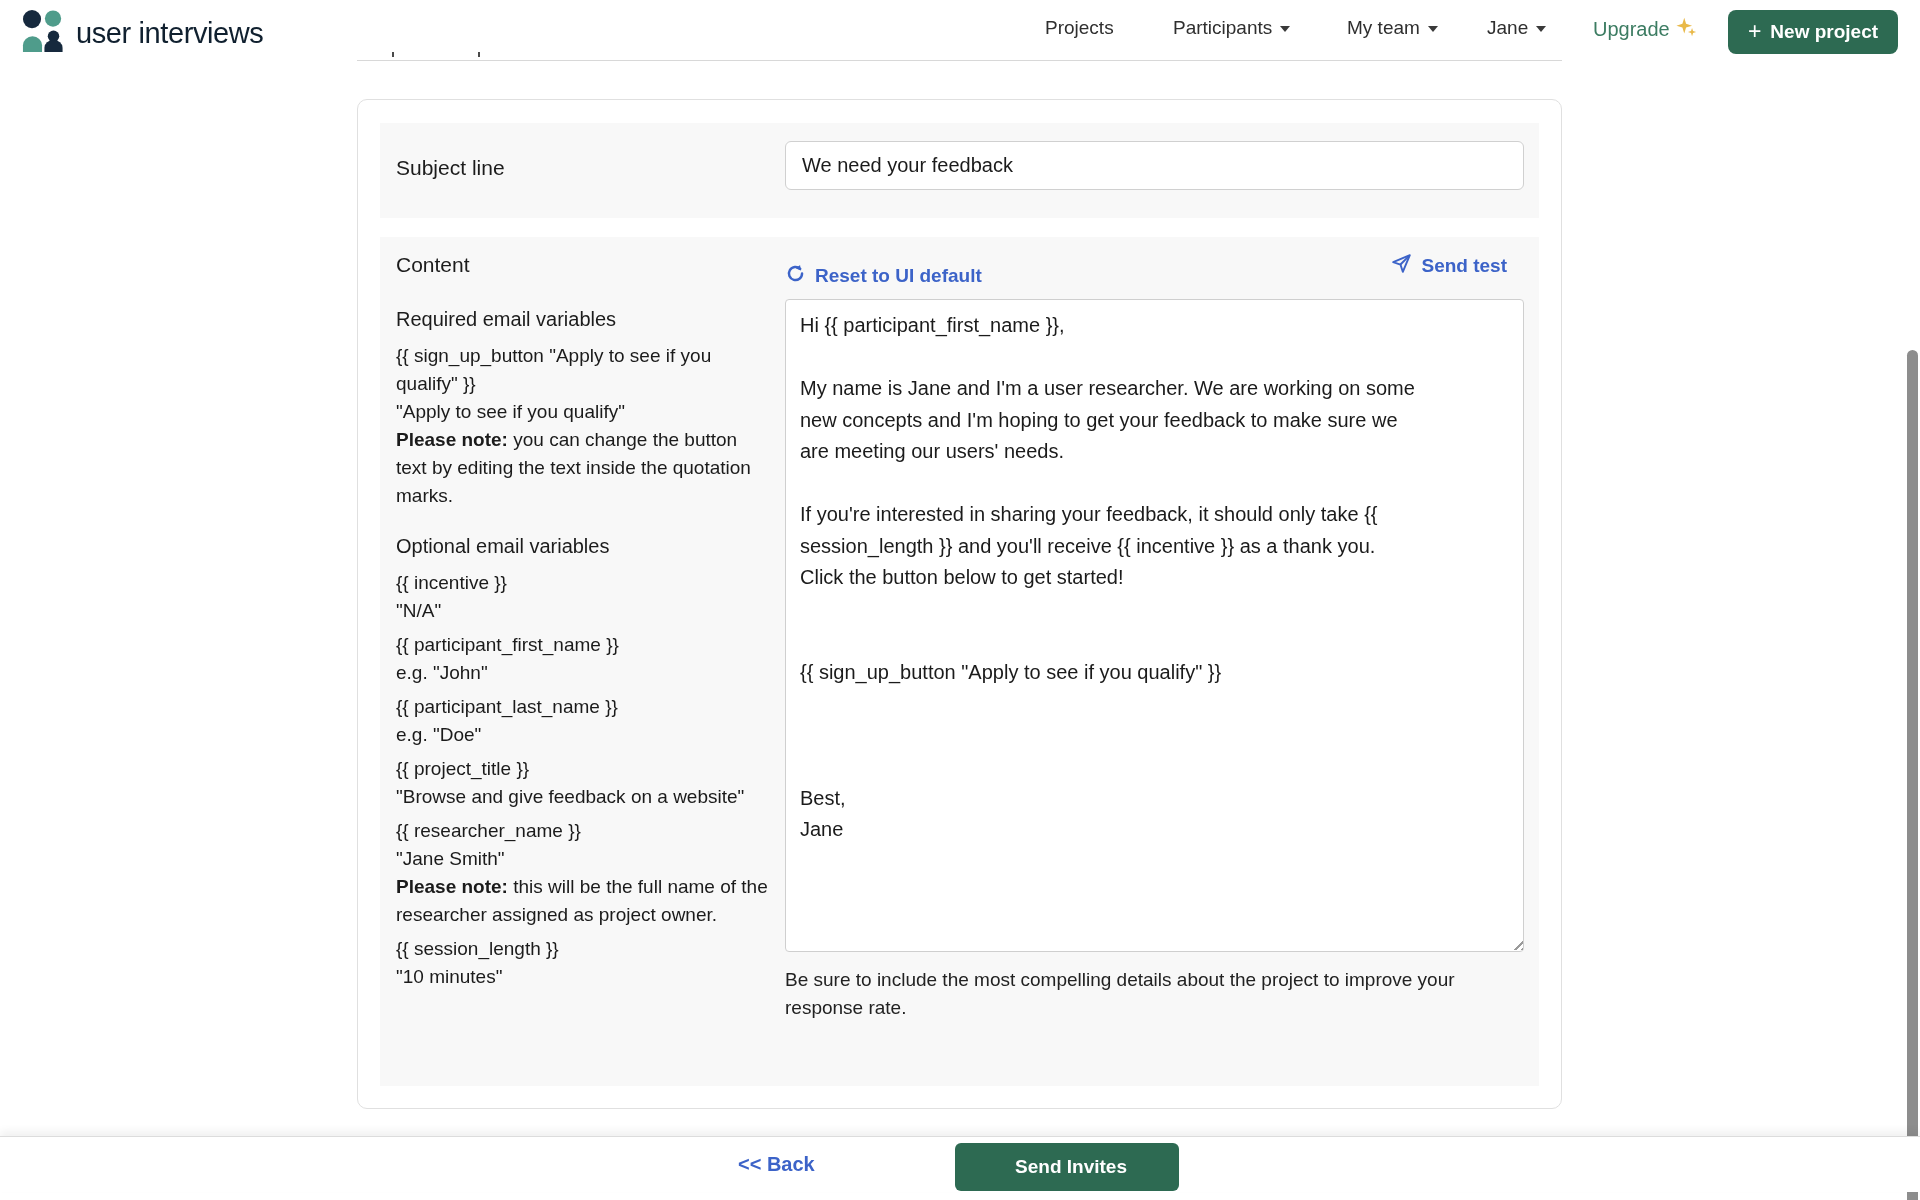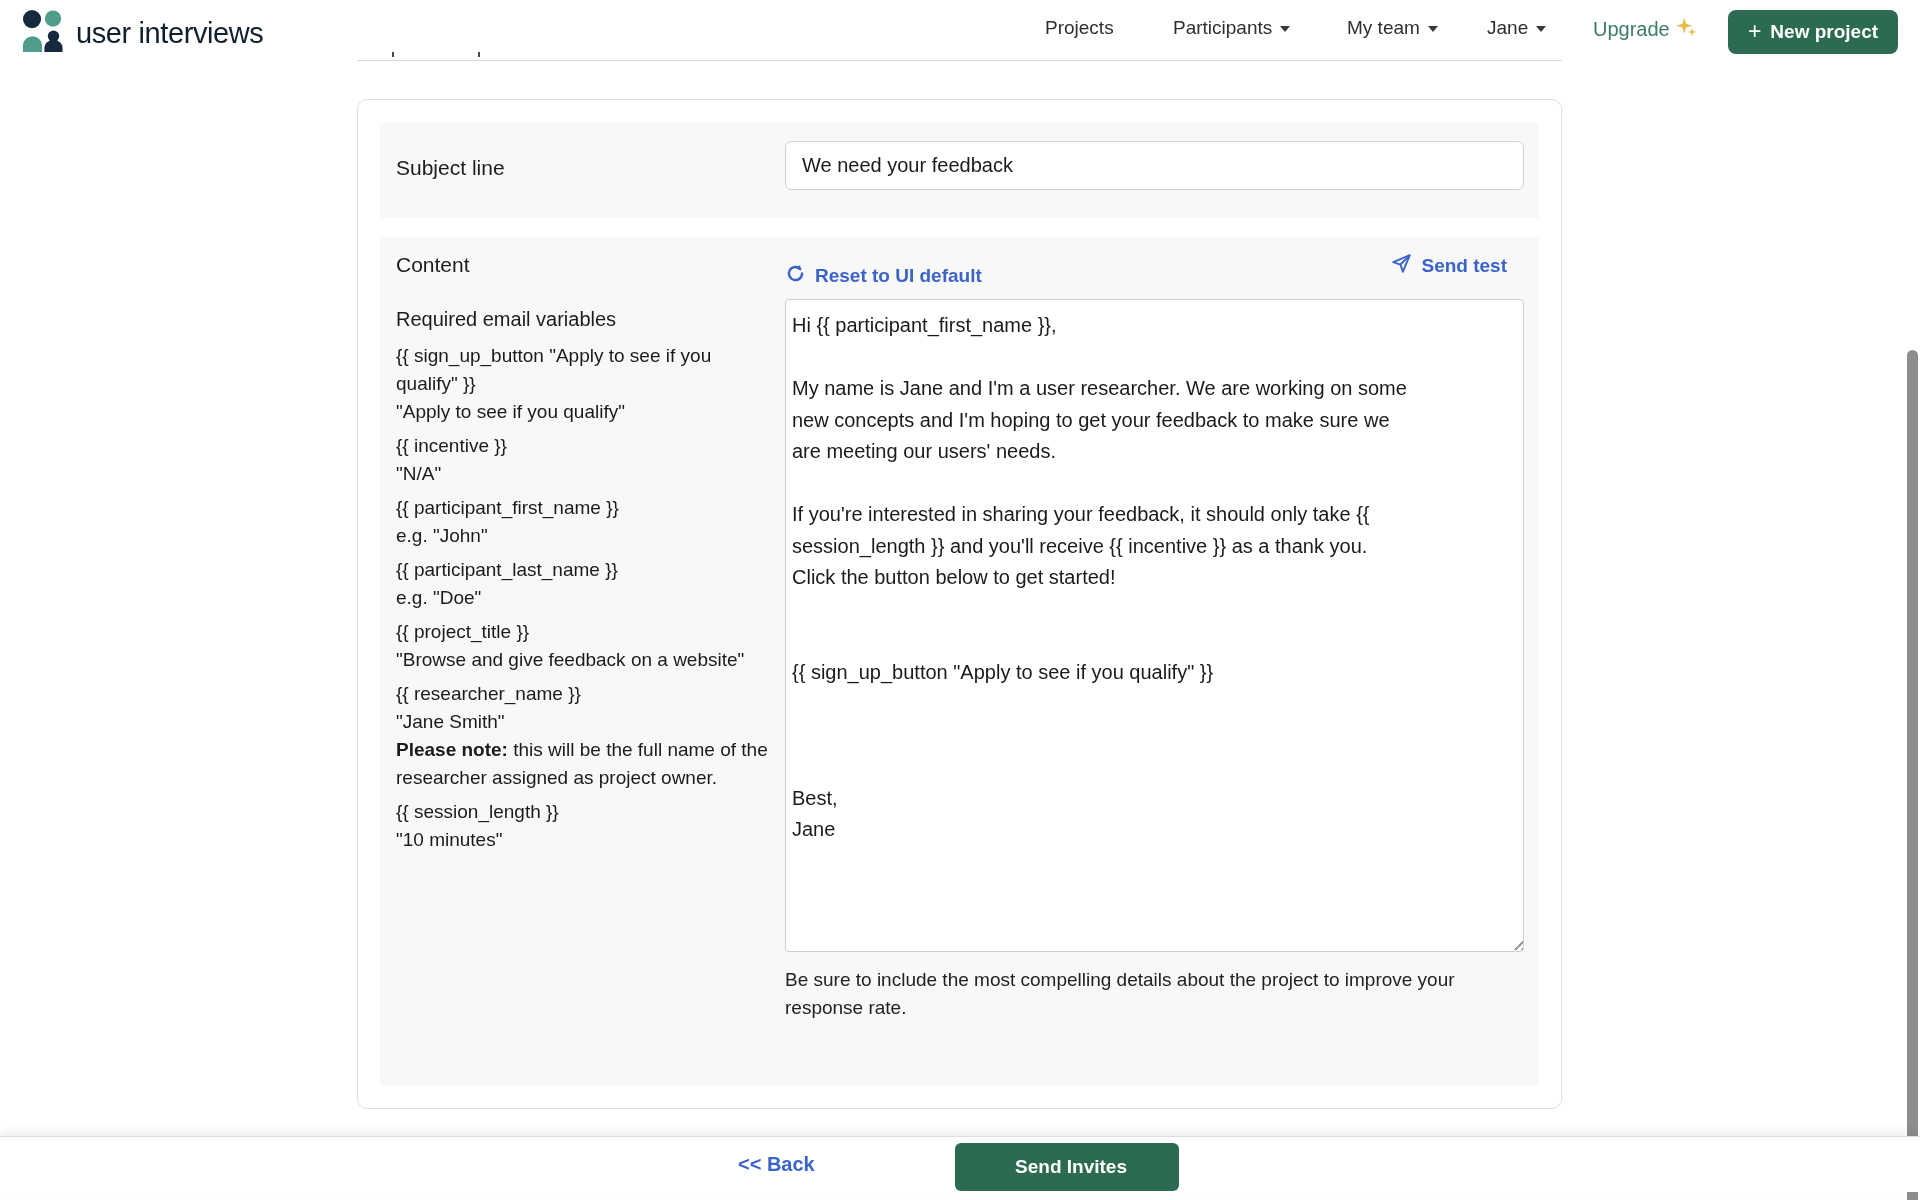--- a/index.html
+++ b/index.html
@@ -51,21 +51,21 @@
               line-height:28px; color:#1b1b1b; }
   .vars-title { font-size:20px; color:#1c1c1c; margin-bottom:9px; }
   .vars-title.optional { margin-top:22px; }
   .var-group { margin-bottom:6px; }
   .note-label { font-weight:700; }
 
   
   .body-textarea { position:absolute; left:405px; top:62px; width:739px; height:653px;
           background:#fff; border:1px solid #cfcfcf; border-radius:4px; resize:none;
           font-family:inherit; font-size:20px; line-height:31.5px; color:#1b1b1b;
-          padding:10px 6px; outline:none; overflow:hidden; }
+          padding:10px 14px; outline:none; overflow:hidden; }
   .resize-handle { position:absolute; left:1130px; top:700px; width:13px; height:13px;
           cursor:nwse-resize;
           background:repeating-linear-gradient(135deg, transparent 0 3px, #9a9a9a 3px 4.5px);
           clip-path:polygon(100% 0, 100% 100%, 0 100%); }
   .helper-text { position:absolute; left:405px; top:729px; width:750px; font-size:19px;
           line-height:27.5px; color:#222; }
 
   
   .footer { position:absolute; left:0; top:1136px; width:1920px; height:56px; background:#fff;
             border-top:1px solid #dcdcdc; box-shadow:0 -5px 8px rgba(0,0,0,0.06); }
@@ -159,22 +159,24 @@
           </svg>
         </span>
         <span>Send test</span>
       </div>
 
       <div class="vars-col">
         <div class="vars-title">Required email variables</div>
         <div class="var-group">
           <div>{{ sign_up_button "Apply to see if you qualify" }}</div>
           <div>"Apply to see if you qualify"</div>
-        </div>
-
+          <div><span class="note-label">Please note:</span><span> you can change the button text by editing the text inside the quotation marks.</span></div>
+        </div>
+
+        <div class="vars-title optional">Optional email variables</div>
         <div class="var-group">
           <div>{{ incentive }}</div>
           <div>"N/A"</div>
         </div>
         <div class="var-group">
           <div>{{ participant_first_name }}</div>
           <div>e.g. "John"</div>
         </div>
         <div class="var-group">
           <div>{{ participant_last_name }}</div>

